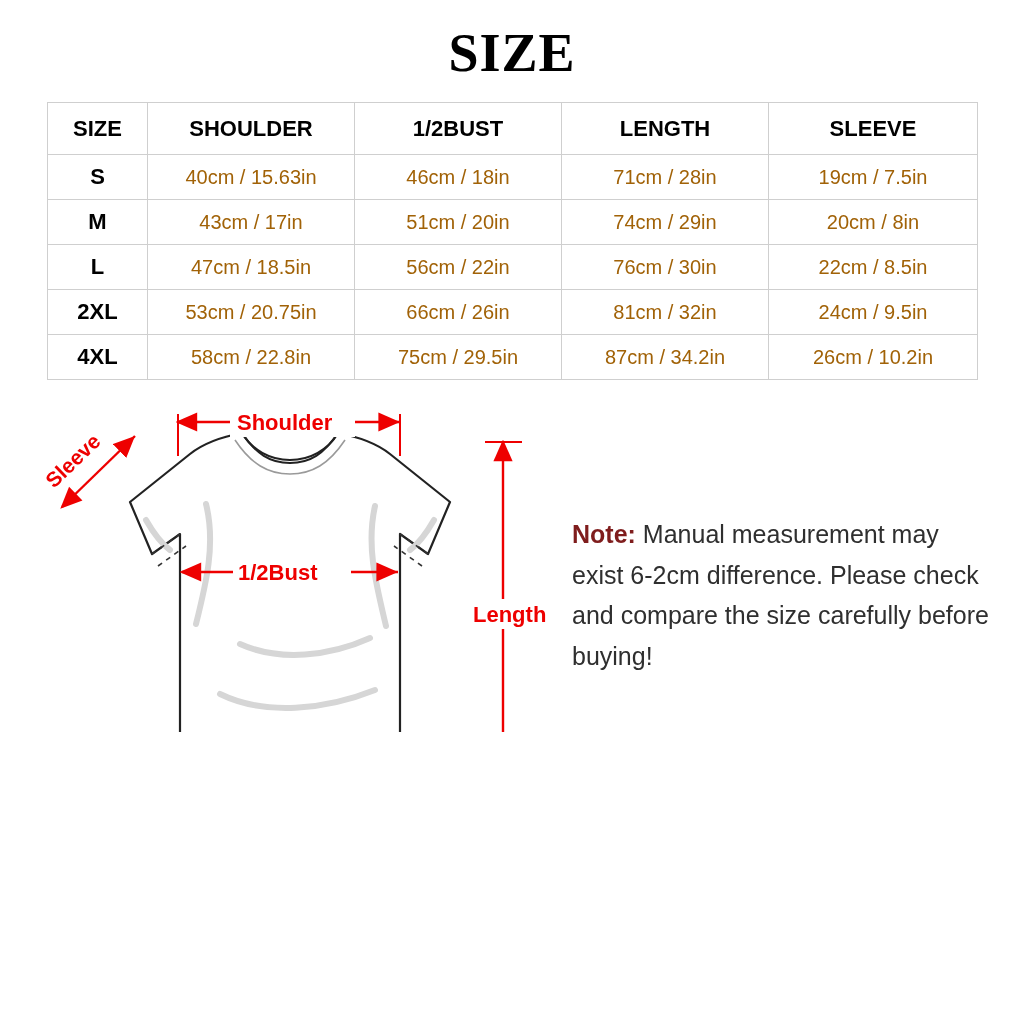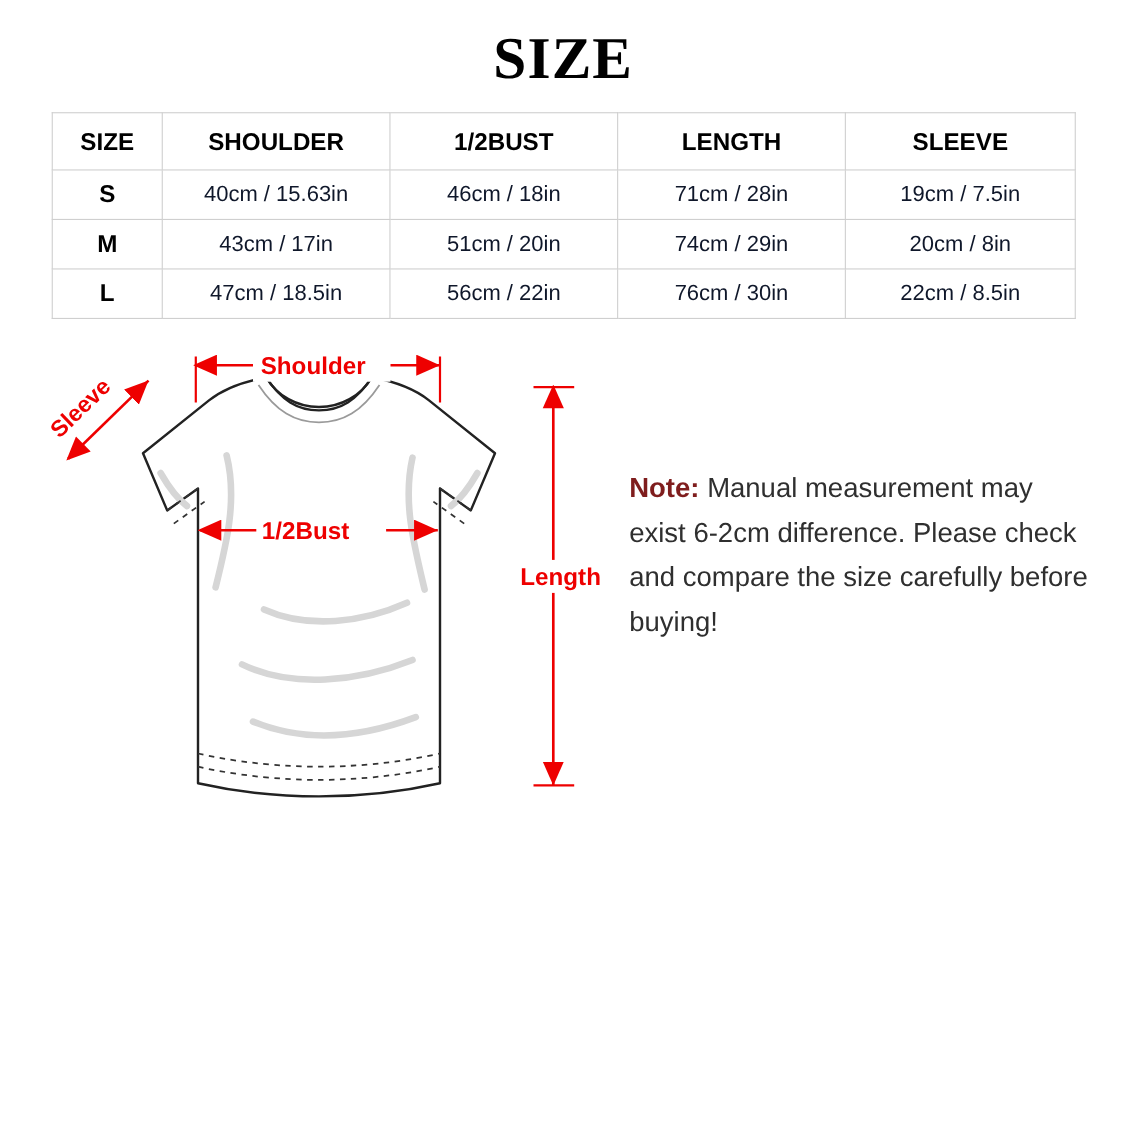--- a/index.html
+++ b/index.html
@@ -36,21 +36,21 @@
     border-collapse: collapse;
     table-layout: fixed;
   }
   table.size-table th,
   table.size-table td {
     border: 1px solid #cfcfcf;
     height: 45px;
     text-align: center;
     vertical-align: middle;
     font-size: 20px;
-    color: #0f172a;
+    color: #a16207;
     font-weight: 400;
   }
   table.size-table thead th {
     font-size: 22px;
     font-weight: 700;
     color: #000;
     height: 52px;
   }
   table.size-table tbody td.size-cell {
     font-weight: 700;
@@ -130,20 +130,34 @@
           <td>51cm / 20in</td>
           <td>74cm / 29in</td>
           <td>20cm / 8in</td>
         </tr>
         <tr>
           <td class="size-cell">L</td>
           <td>47cm / 18.5in</td>
           <td>56cm / 22in</td>
           <td>76cm / 30in</td>
           <td>22cm / 8.5in</td>
+        </tr>
+        <tr>
+          <td class="size-cell">2XL</td>
+          <td>53cm / 20.75in</td>
+          <td>66cm / 26in</td>
+          <td>81cm / 32in</td>
+          <td>24cm / 9.5in</td>
+        </tr>
+        <tr>
+          <td class="size-cell">4XL</td>
+          <td>58cm / 22.8in</td>
+          <td>75cm / 29.5in</td>
+          <td>87cm / 34.2in</td>
+          <td>26cm / 10.2in</td>
         </tr>
       </tbody>
     </table>
   </div>
 
   <div class="lower">
 
     <div class="shirt-area">
       <svg width="520" height="470" viewBox="0 0 520 470" xmlns="http://www.w3.org/2000/svg">
         <defs>

